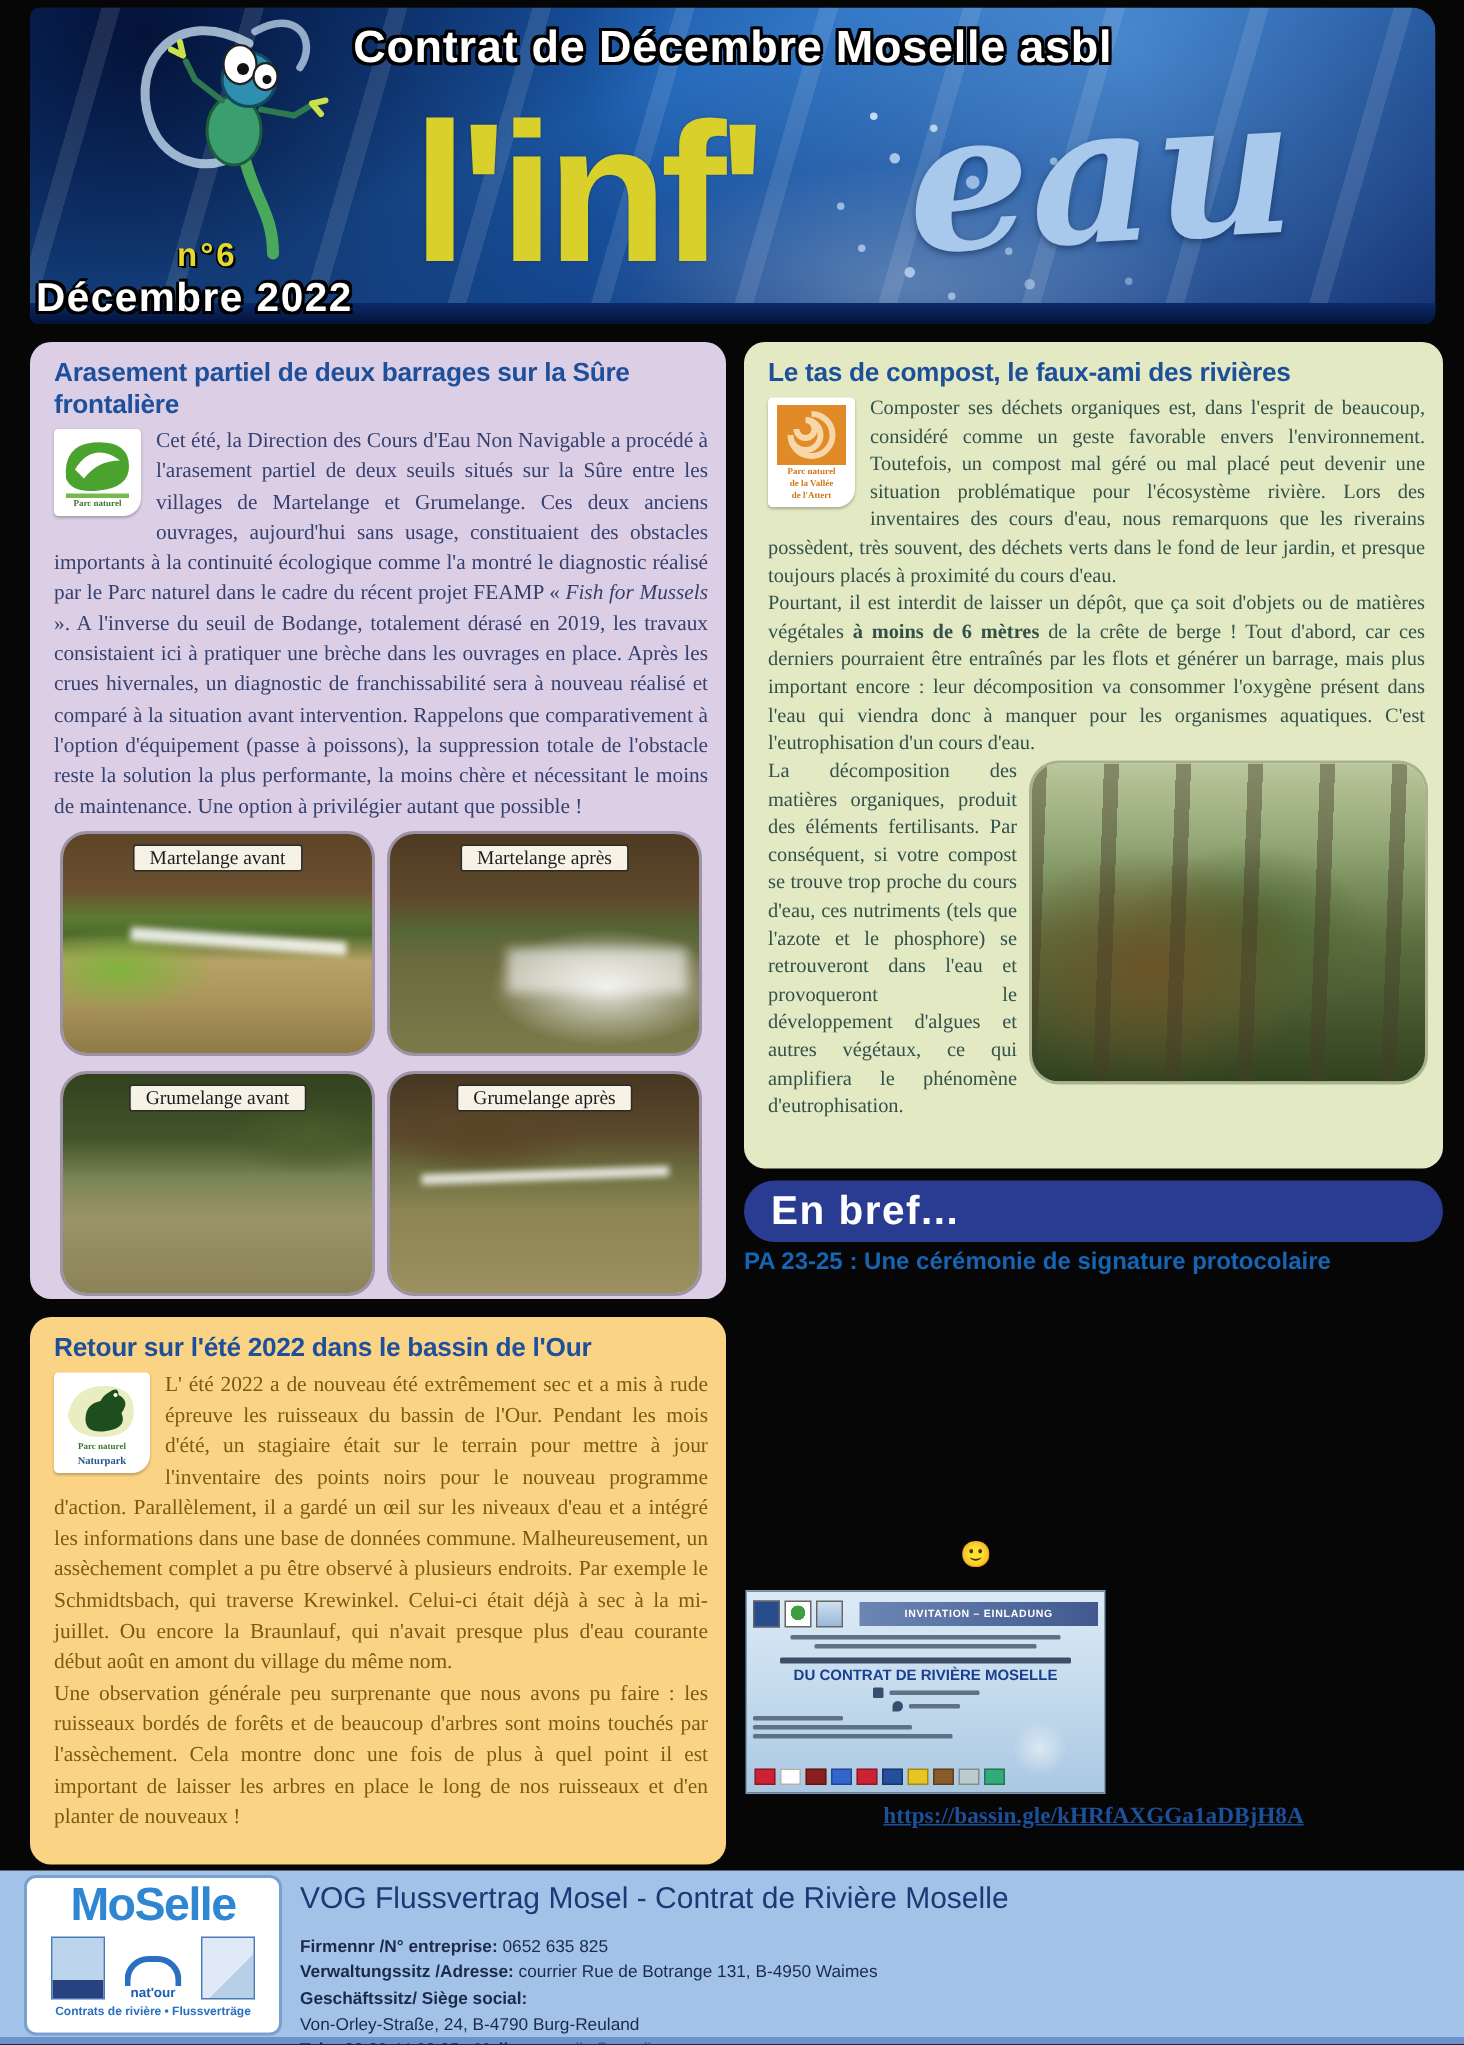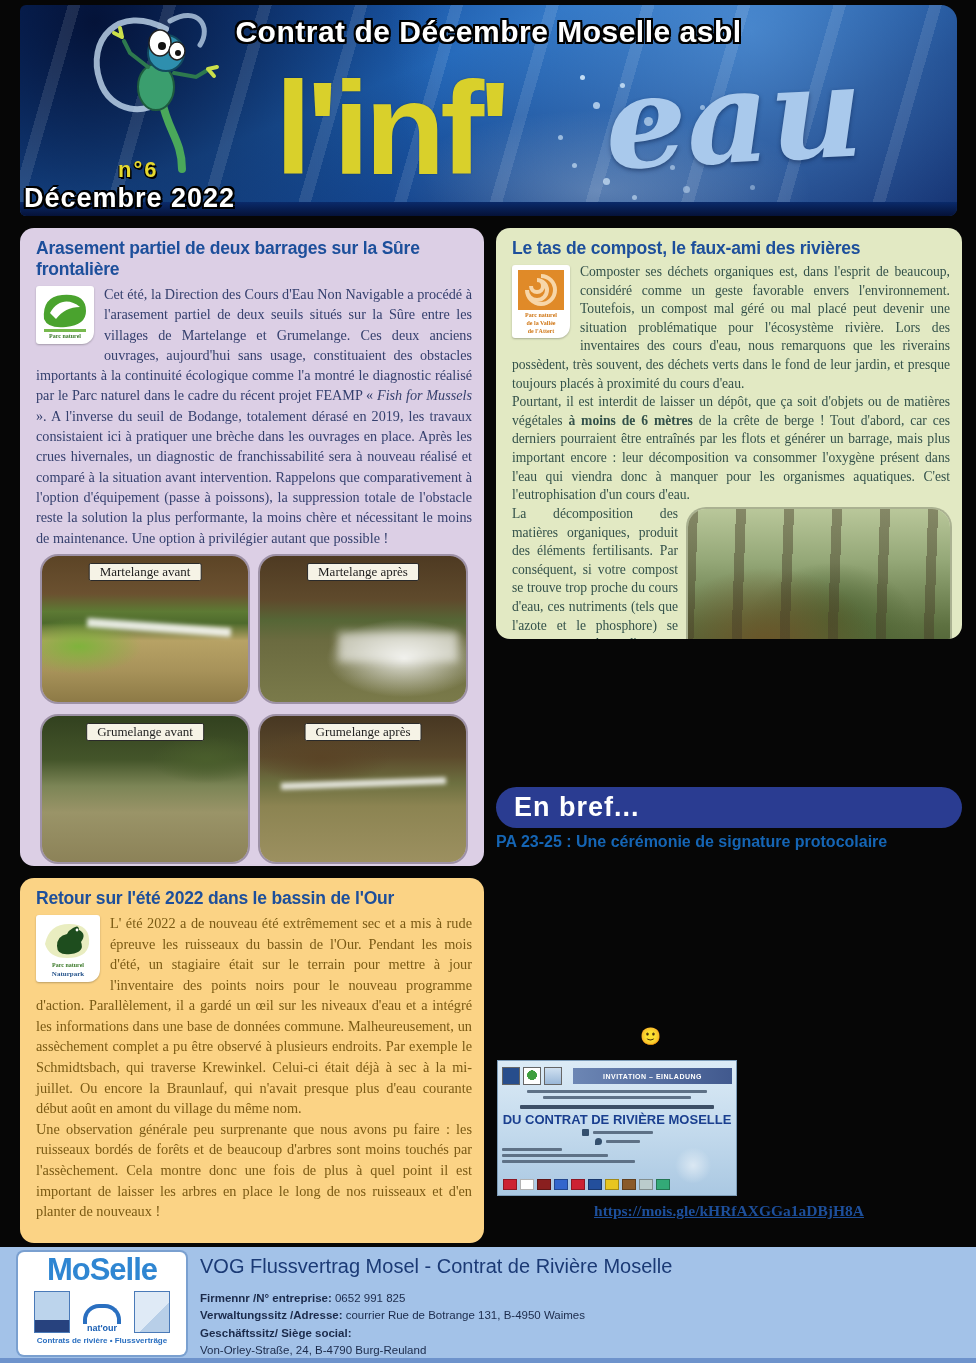--- a/index.html
+++ b/index.html
@@ -33,21 +33,21 @@
     text-shadow:0 2px 4px rgba(10,30,70,.5);}
   .issue-number{position:absolute;left:98px;top:152px;color:#e6d92e;font-size:22px;font-weight:800;letter-spacing:2px;
     text-shadow:1.5px 1.5px 0 #000,-1px 1px 0 #000;}
   .issue-date{position:absolute;left:4px;top:178px;color:#fff;font-size:27px;font-weight:800;letter-spacing:1px;
     text-shadow:2px 2px 0 #000,-2px 0 0 #000,0 -2px 0 #000,2px -2px 0 #000,-2px 2px 0 #000;}
   .dragonfly{position:absolute;left:58px;top:-4px;}
 
   
   .panel{position:absolute;border-radius:14px;padding:8px 12px 10px 16px;box-sizing:border-box;overflow:hidden;}
   .panel-barrages{left:20px;top:228px;width:464px;height:638px;background:#dccfe5;}
-  .panel-compost{left:496px;top:228px;width:466px;height:411px;background:#e2e9c3;}
+  .panel-compost{left:496px;top:228px;width:466px;height:551px;background:#e2e9c3;}
   .panel-our{left:20px;top:878px;width:464px;height:365px;background:#fbd385;}
   .art-title{font-size:17.5px;font-weight:800;color:#1d4f9b;margin:2px 0 4px 0;letter-spacing:-.2px;}
   .art-body{font-family:"Liberation Serif",serif;text-align:justify;}
   .panel-barrages .art-body{font-size:14.2px;line-height:1.43;color:#35406e;}
   .panel-compost .art-body{font-size:13.6px;line-height:1.37;color:#33514a;}
   .panel-our .art-body{font-size:14.3px;line-height:1.44;color:#7a5a14;}
   .para{margin:0;}
   b.inline{font-weight:700;}
 
   
@@ -104,21 +104,21 @@
     border:1px solid #7d9cb8;box-sizing:border-box;padding:4px;font-size:0;}
   .inv-top{display:flex;align-items:center;gap:3px;height:22px;}
   .inv-chip{width:16px;height:16px;border:1px solid #666;background:#fff;}
   .inv-chip.c1{background:#274d8c;}
   .inv-chip.c2{background:radial-gradient(circle at 50% 45%,#3f9e3f 40%,#fff 42%);}
   .inv-chip.c3{background:linear-gradient(#cfe0f0,#9ab8d8);}
   .inv-header{flex:1;height:16px;background:linear-gradient(90deg,#6c86b4,#41598e);display:flex;align-items:center;justify-content:center;margin-left:8px;}
   .inv-header span{color:#fff;font-size:7px;font-weight:700;letter-spacing:.5px;}
   .bar{background:#5e7186;height:3px;border-radius:1px;margin:3px auto;}
   .bar.dark{background:#3d4f66;}
-  .inv-title{text-align:center;color:#1a3f8f;font-size:13px;font-weight:800;margin:3px 0 2px 0;}
+  .inv-title{text-align:center;color:#1a3f8f;font-size:10px;font-weight:800;margin:3px 0 2px 0;}
   .inv-meta{display:flex;justify-content:center;align-items:center;gap:4px;margin:2px 0;}
   .inv-meta .mini{width:7px;height:7px;background:#35506e;border-radius:1px;}
   .inv-meta .mbar{width:60px;height:3px;background:#5e7186;border-radius:1px;}
   .inv-list .bar{margin:3px 0;}
   .inv-flags{position:absolute;left:5px;bottom:5px;display:flex;gap:3px;}
   .inv-flags i{display:block;width:12px;height:9px;border:1px solid rgba(0,0,0,.3);}
 
   .form-link-row{position:absolute;left:496px;top:1202px;width:466px;text-align:center;}
   .form-link-row a{font-family:"Liberation Serif",serif;font-size:15.5px;font-weight:700;color:#1d4f9b;text-decoration:underline;}
 
@@ -266,21 +266,21 @@
       <i style="background:#c23"></i>
       <i style="background:#234f9c"></i>
       <i style="background:#e8c520"></i>
       <i style="background:#8a5a2a"></i>
       <i style="background:#bcc"></i>
       <i style="background:#3a7"></i>
     </div>
   </div>
 
   <div class="form-link-row">
-    <a href="#">https://mois.gle/kHRfAXGGa1aDBjH8A</a>
+    <a href="#">https://bassin.gle/kHRfAXGGa1aDBjH8A</a>
   </div>
 
   <div class="panel panel-our">
     <div class="art-title">Retour sur l'été 2022 dans le bassin de l'Our</div>
     <div class="art-body">
       <div class="logo-card our-card">
         <svg class="logo-art" viewBox="0 0 50 44">
           <path d="M2 26 Q 6 6 26 6 Q 48 6 46 26 Q 44 40 24 40 Q 6 40 2 26 Z" fill="#e9edc0"></path>
           <path d="M30 10 q 6 -4 6 2 q 8 4 2 12 q 4 10 -10 12 q -14 2 -14 -8 q 0 -10 10 -12 q 2 -4 6 -6 Z" fill="#1e4d1e"></path>
           <circle cx="34" cy="12" r="1.4" fill="#fff"></circle>
@@ -304,21 +304,21 @@
           <div class="natour-arc"></div>
           <div class="natour-word">nat'our</div>
         </div>
         <div class="mini-logo m3"></div>
       </div>
       <div class="moselle-caption">Contrats de rivière • Flussverträge</div>
     </div>
     <div class="footer-text">
       <div class="footer-title">VOG Flussvertrag Mosel - Contrat de Rivière Moselle</div>
       <div class="footer-line">
-        <b>Firmennr /N° entreprise:</b><span> 0652 991 825</span>
+        <b>Firmennr /N° entreprise:</b><span> 0652 635 825</span>
       </div>
       <div class="footer-line">
         <b>Verwaltungssitz /Adresse:</b><span> courrier Rue de Botrange 131,  B-4950 Waimes</span>
       </div>
       <div class="footer-line">
         <b>Geschäftssitz/ Siège social:</b><span></span>
       </div>
       <div class="footer-line">
         <b></b><span>Von-Orley-Straße, 24,  B-4790 Burg-Reuland</span>
       </div>

